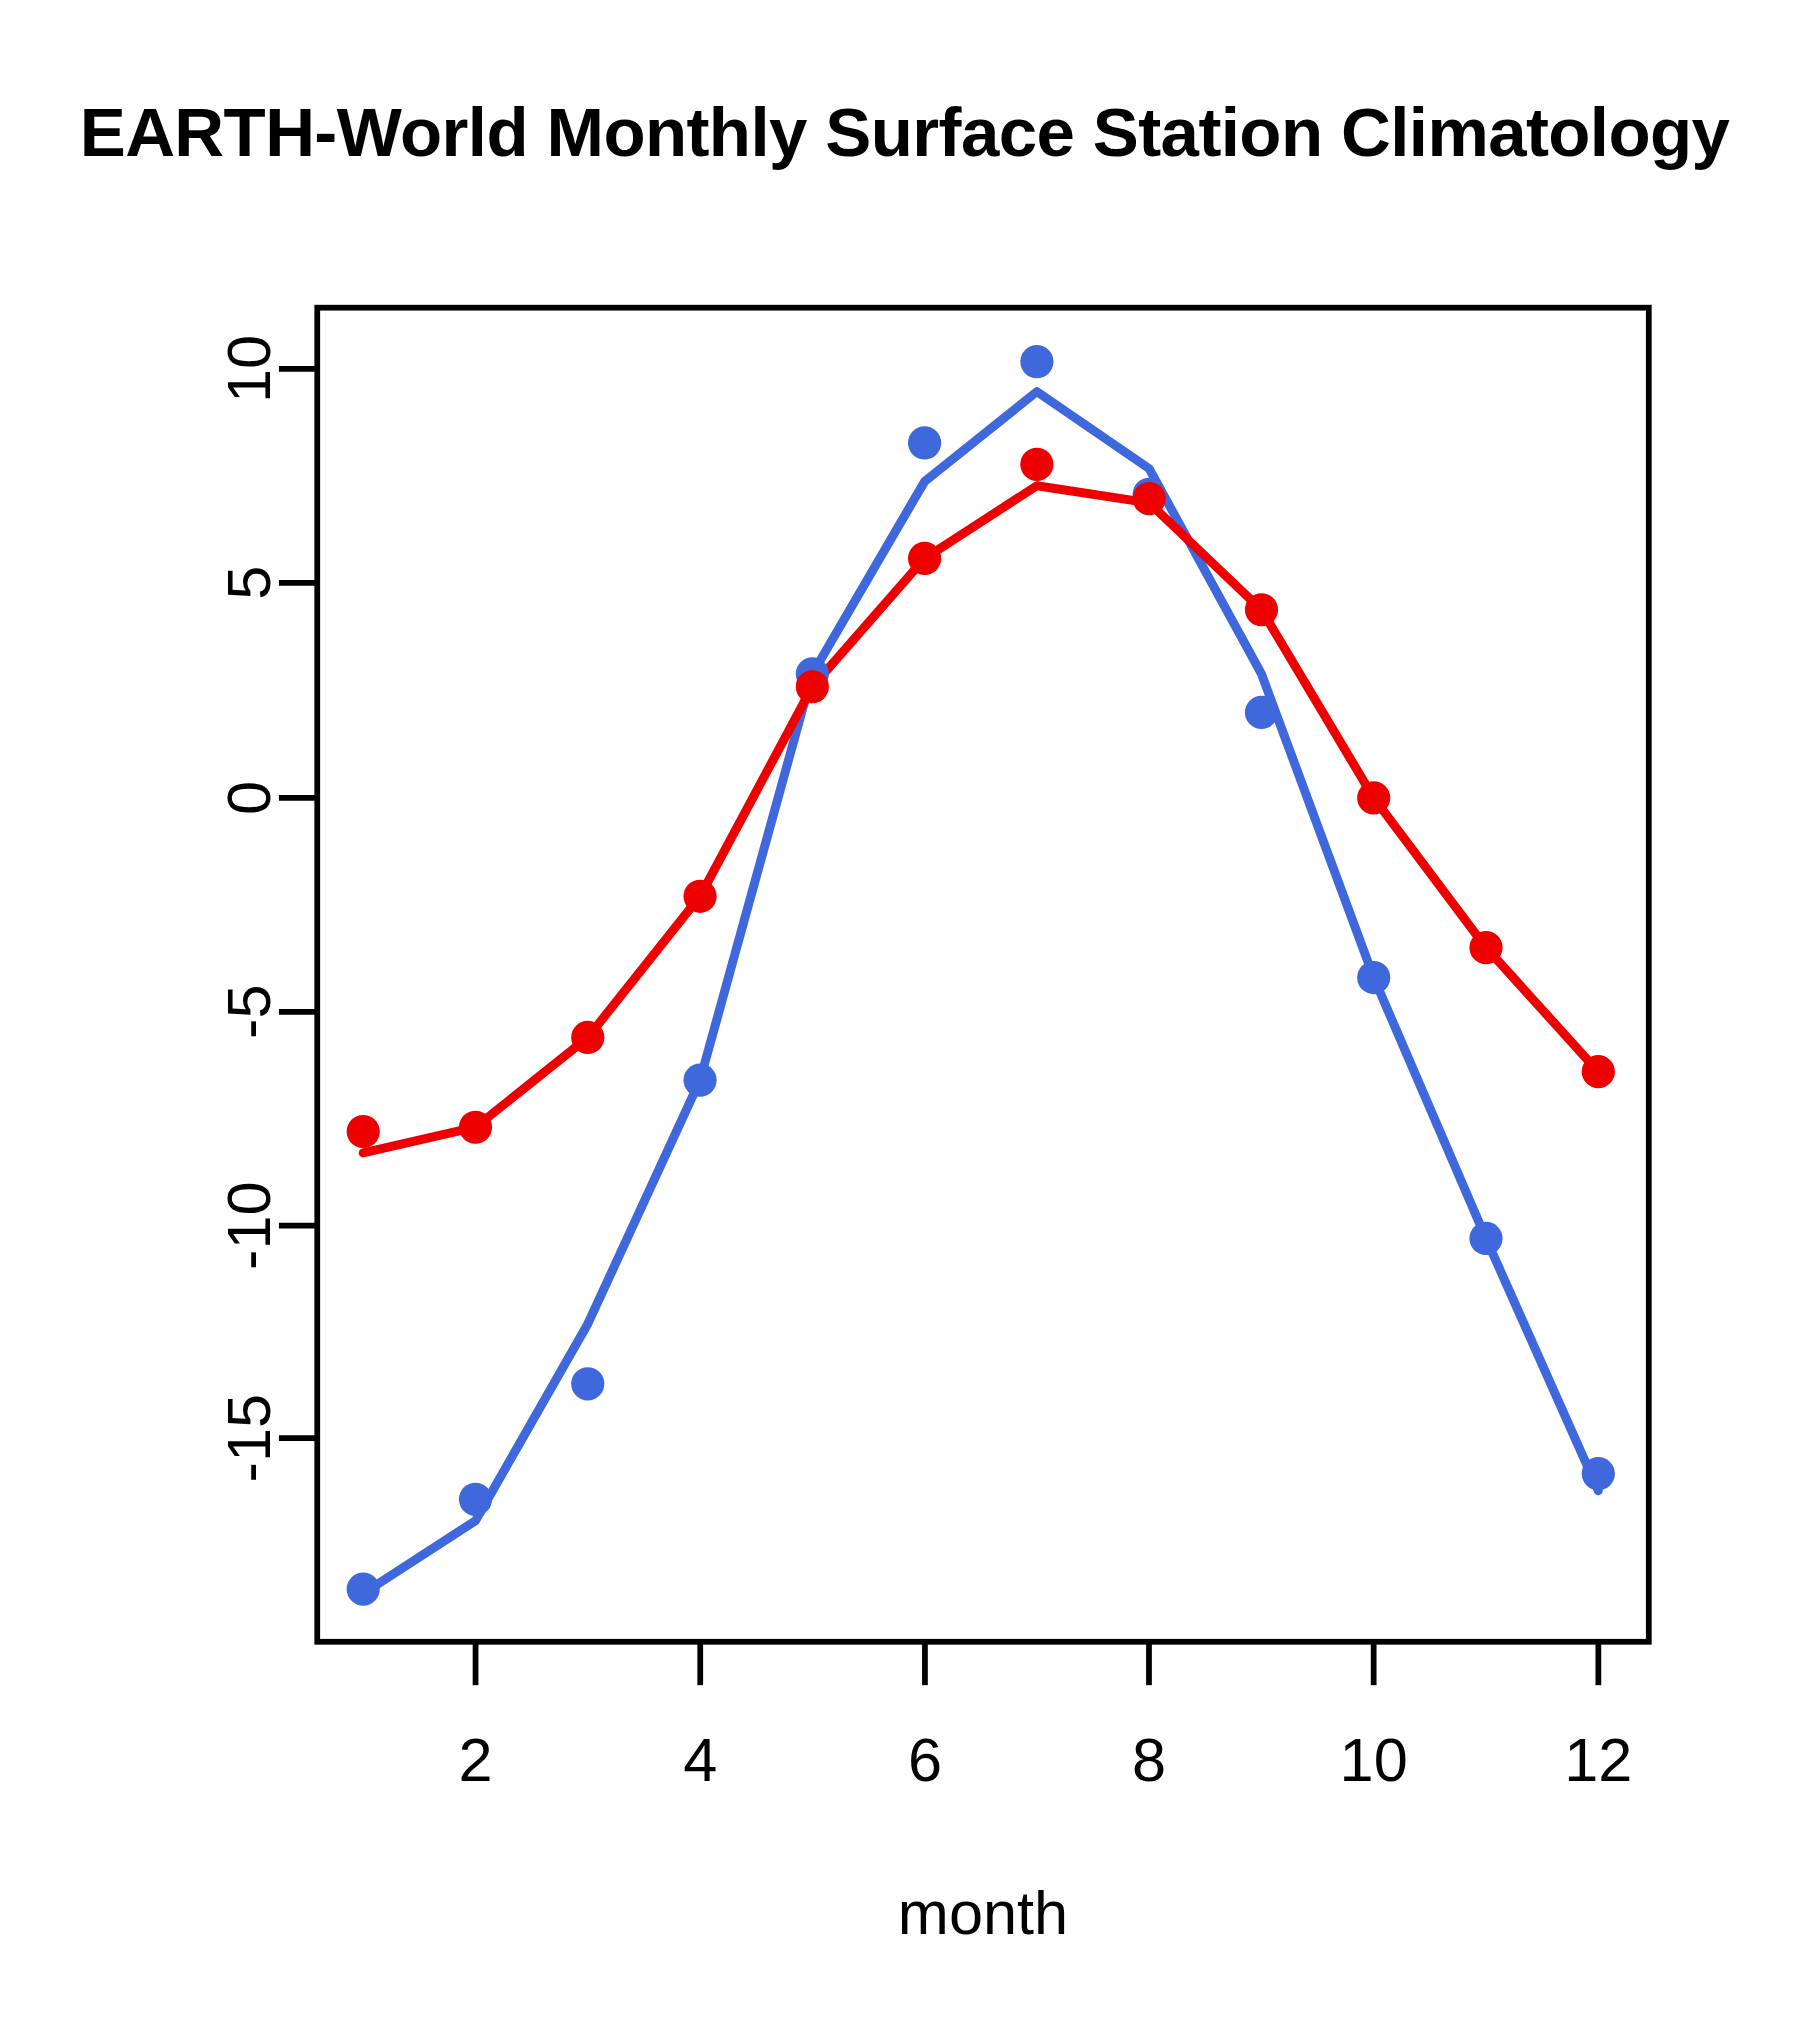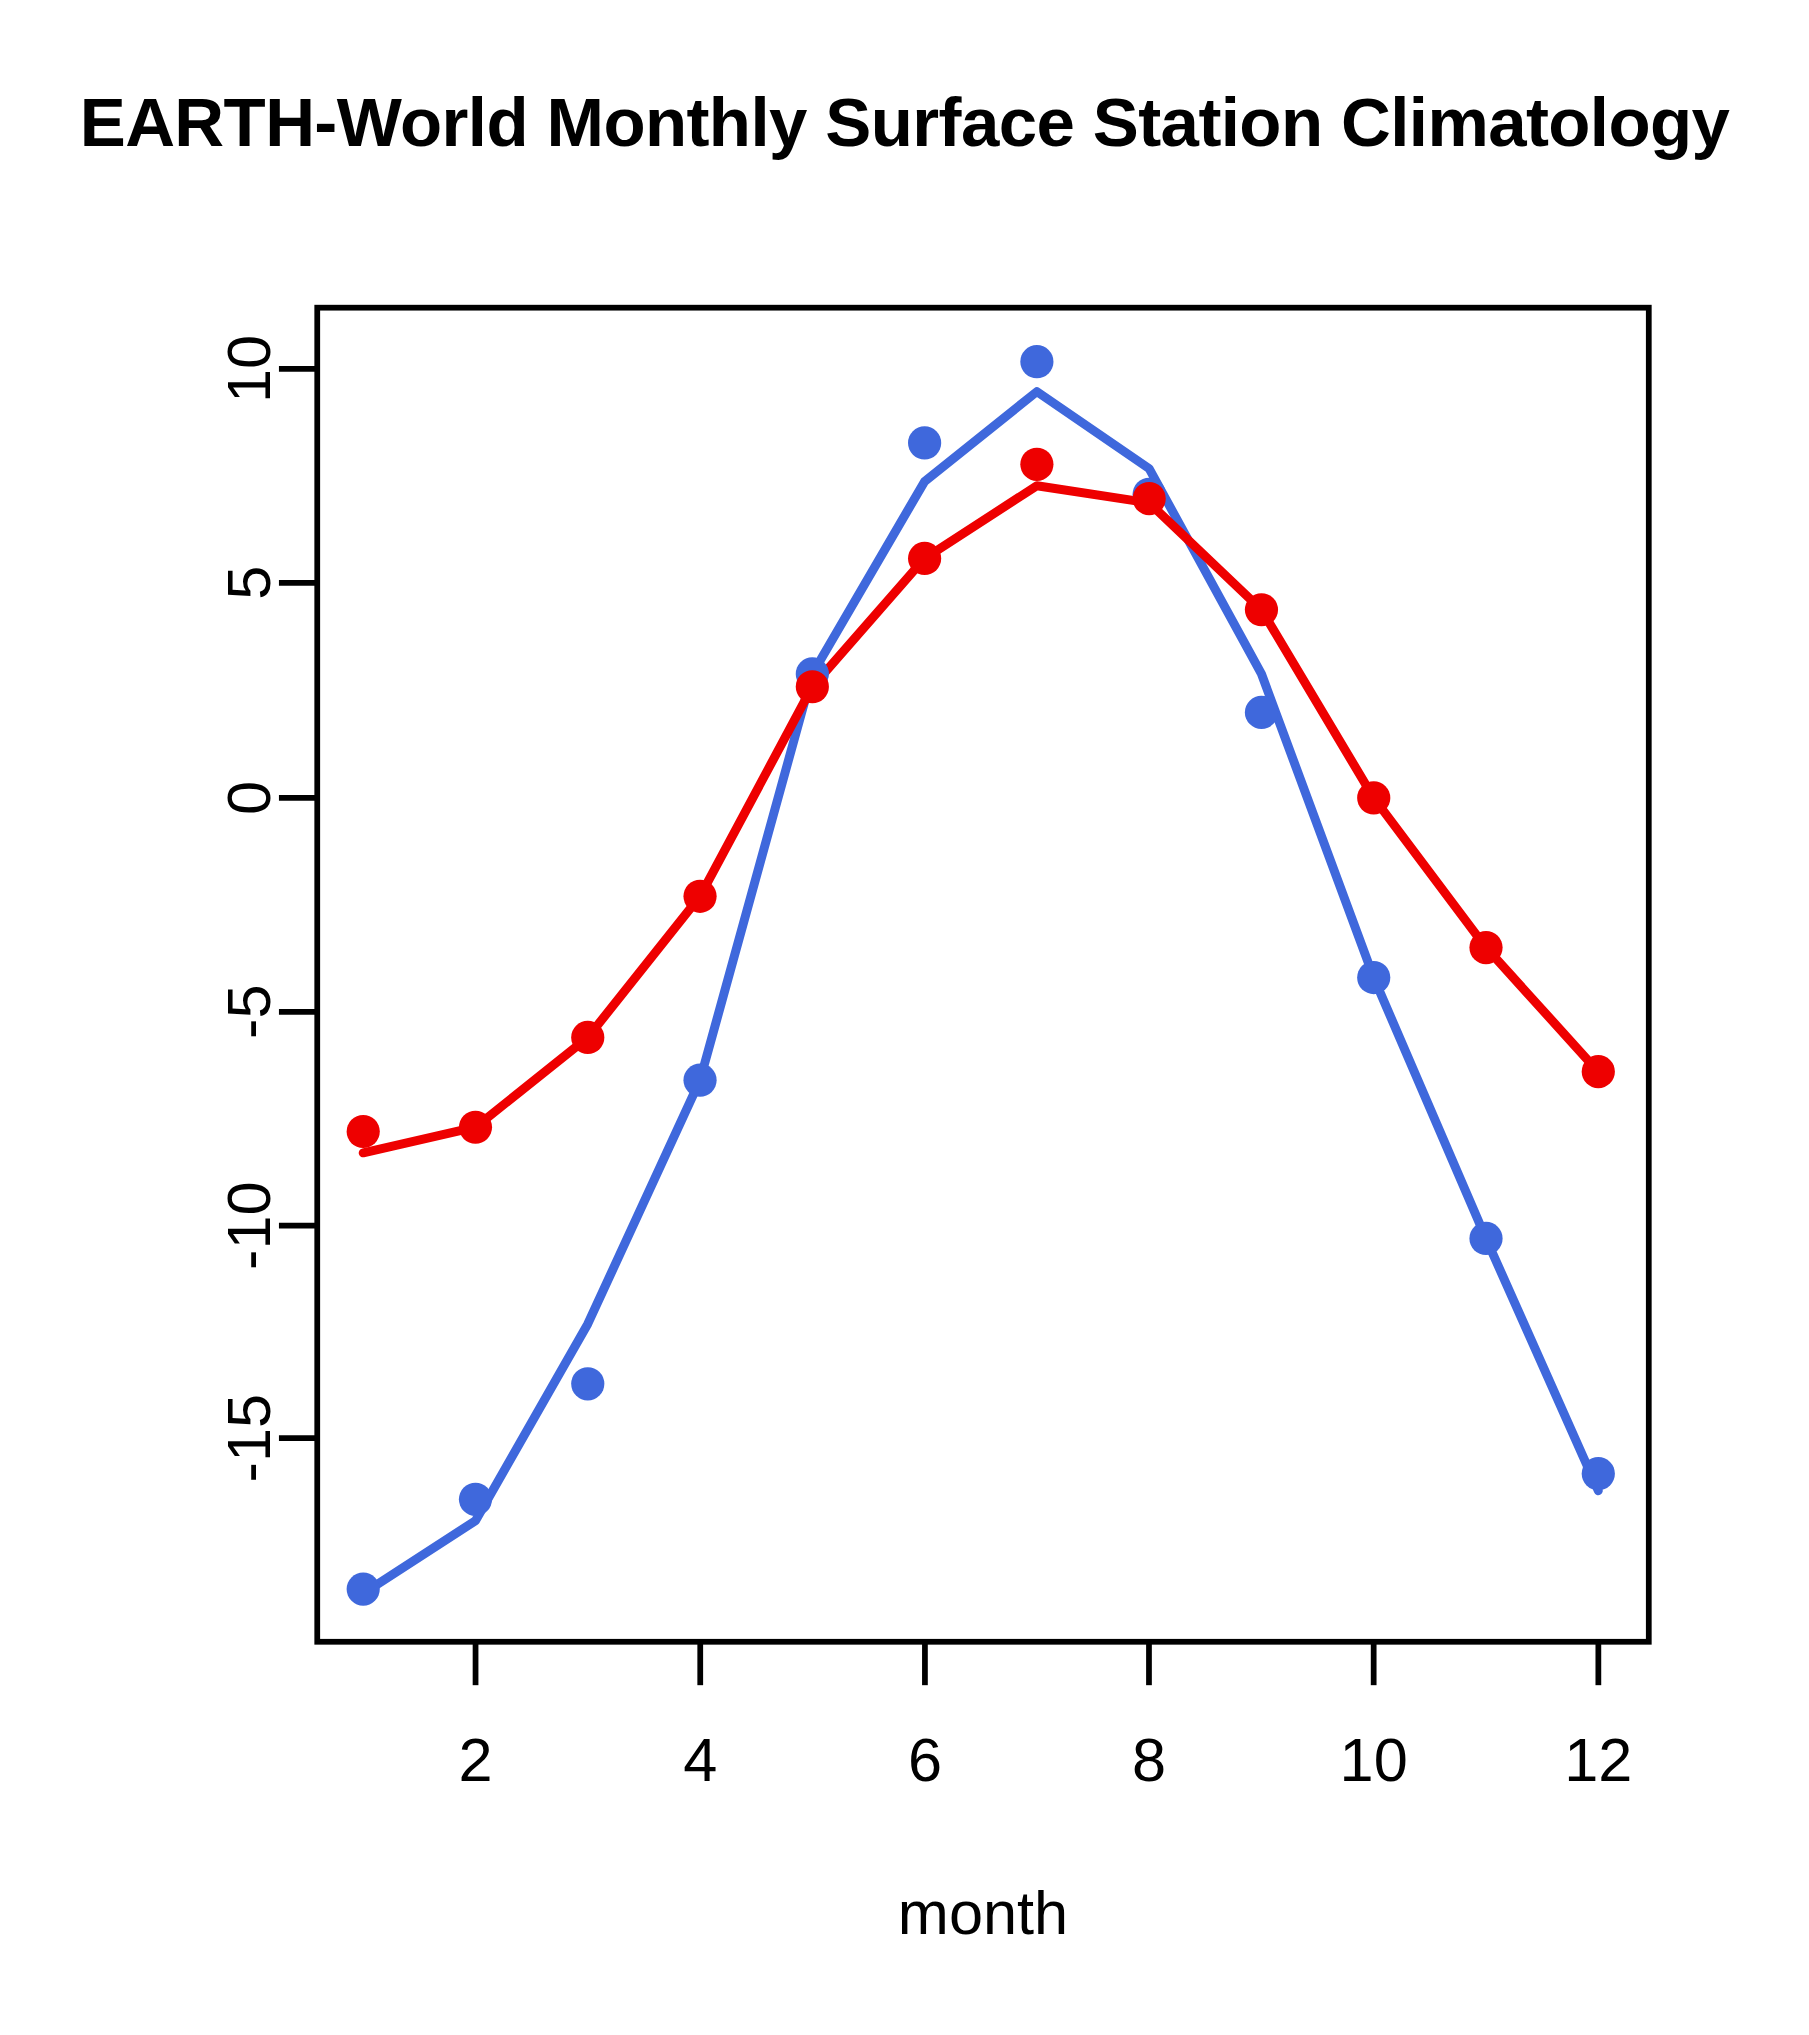--- a/index.html
+++ b/index.html
@@ -12,21 +12,21 @@
     height: 2035px;
     font-family: "Liberation Sans", sans-serif;
     color: #000000;
     overflow: hidden;
     position: relative;
   }
 
   
   #chart-title {
     position: absolute;
-    top: 88px;
+    top: 98px;
     left: 50%;
     transform: translateX(-50%);
     white-space: nowrap;
     font-family: "Liberation Sans", sans-serif;
     font-weight: bold;
     font-size: 69px;
     line-height: 1;
     letter-spacing: -0.6px;
     color: #000000;
   }

